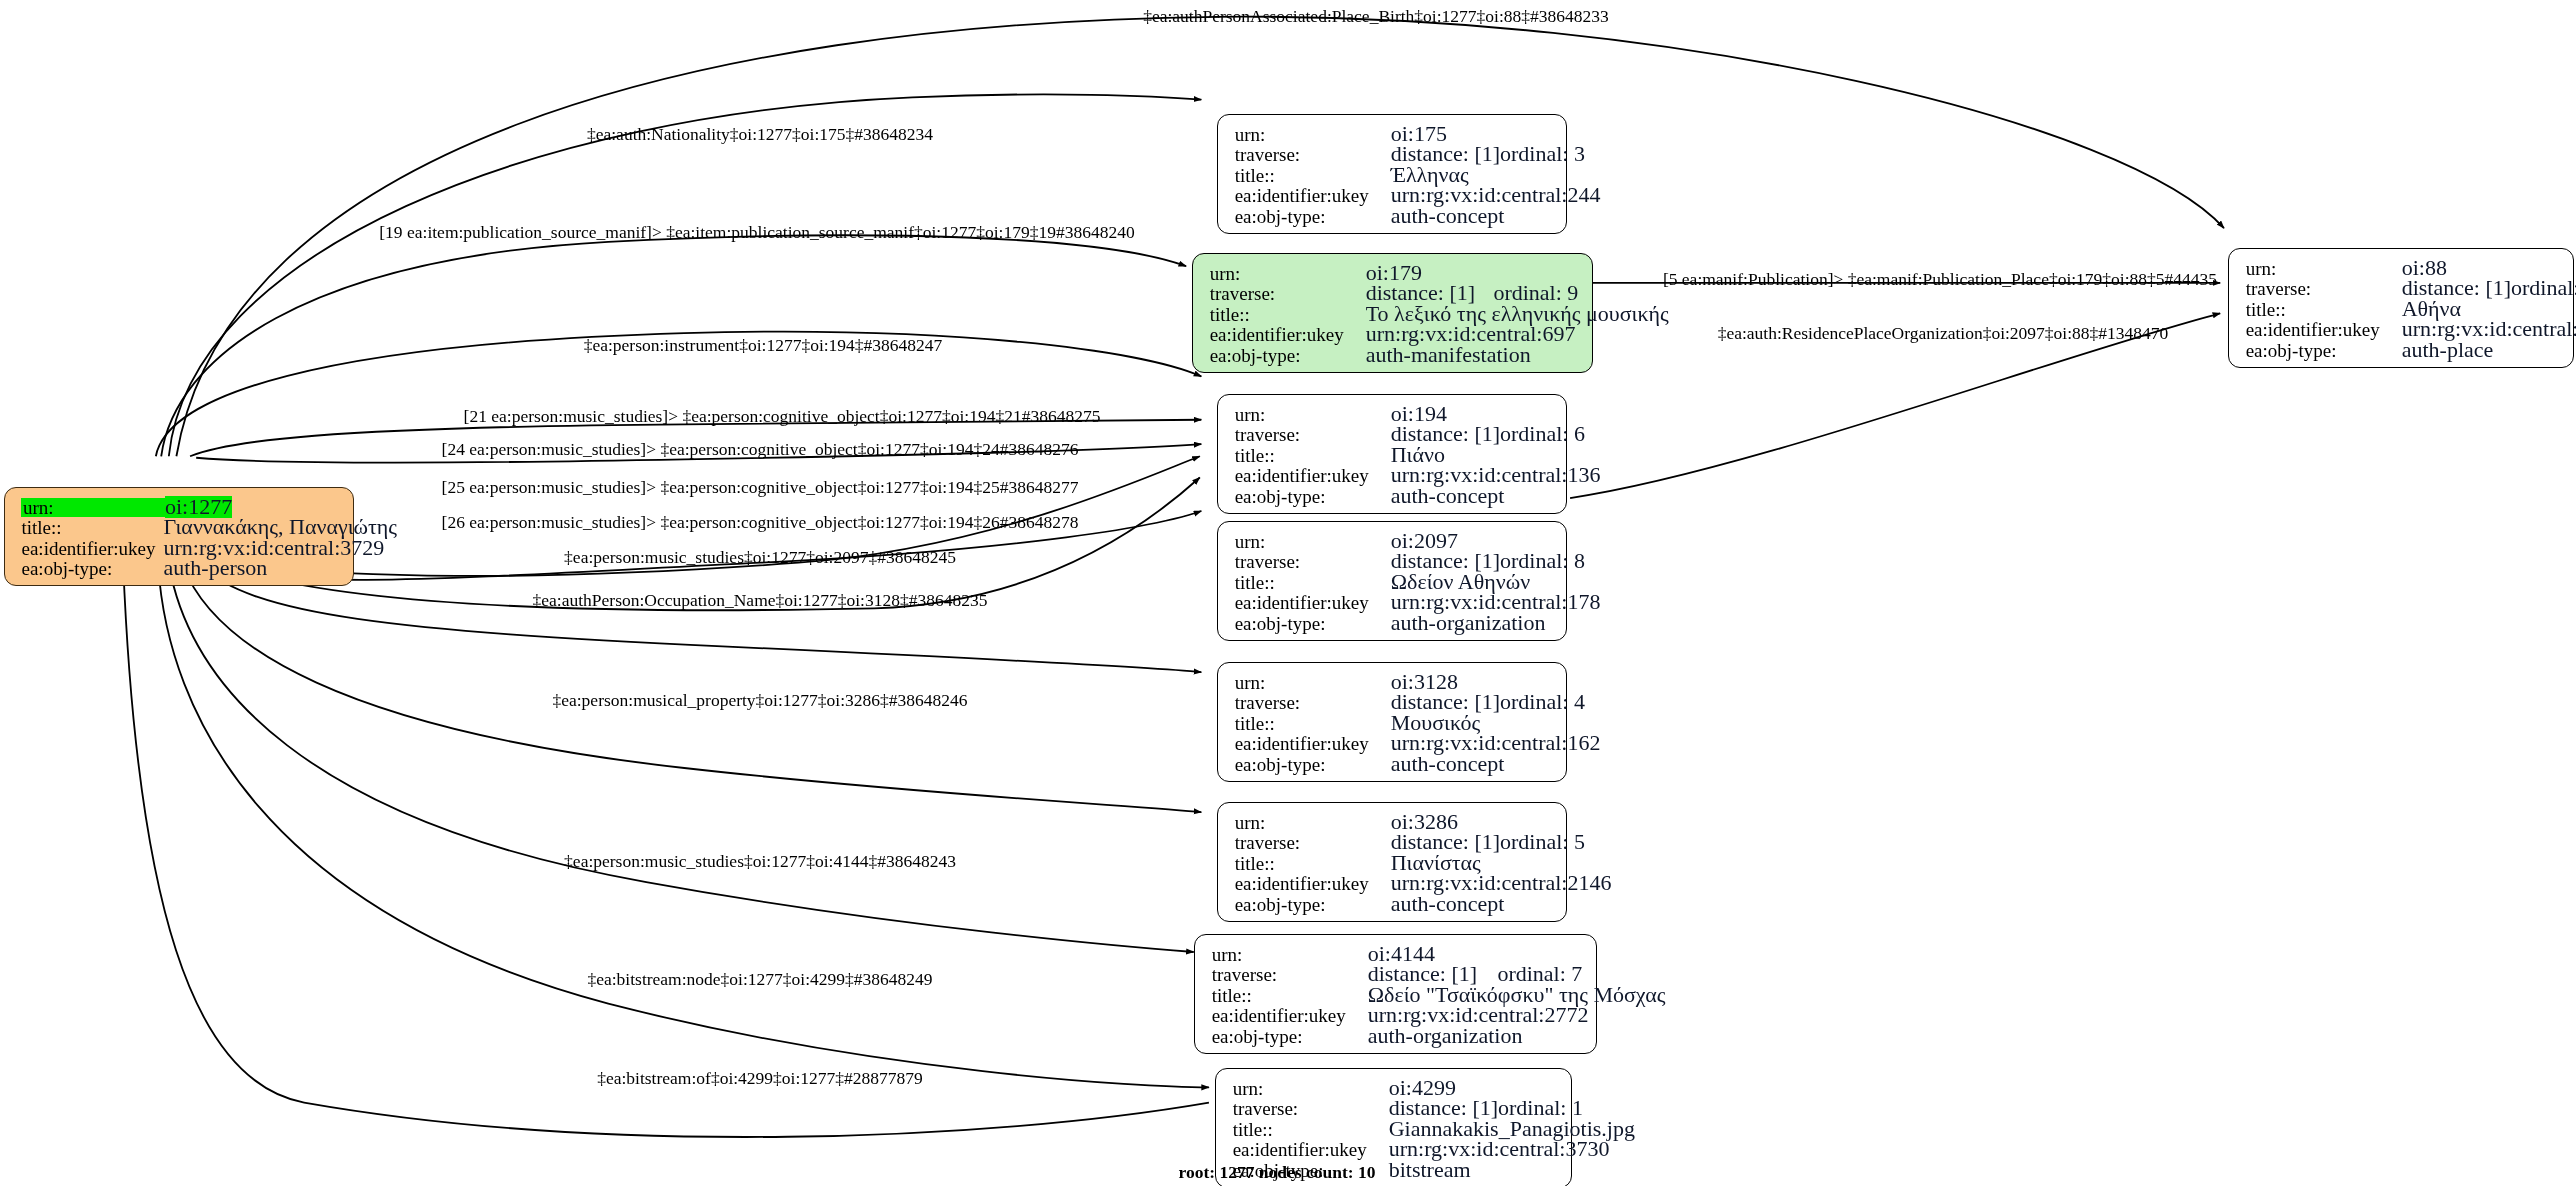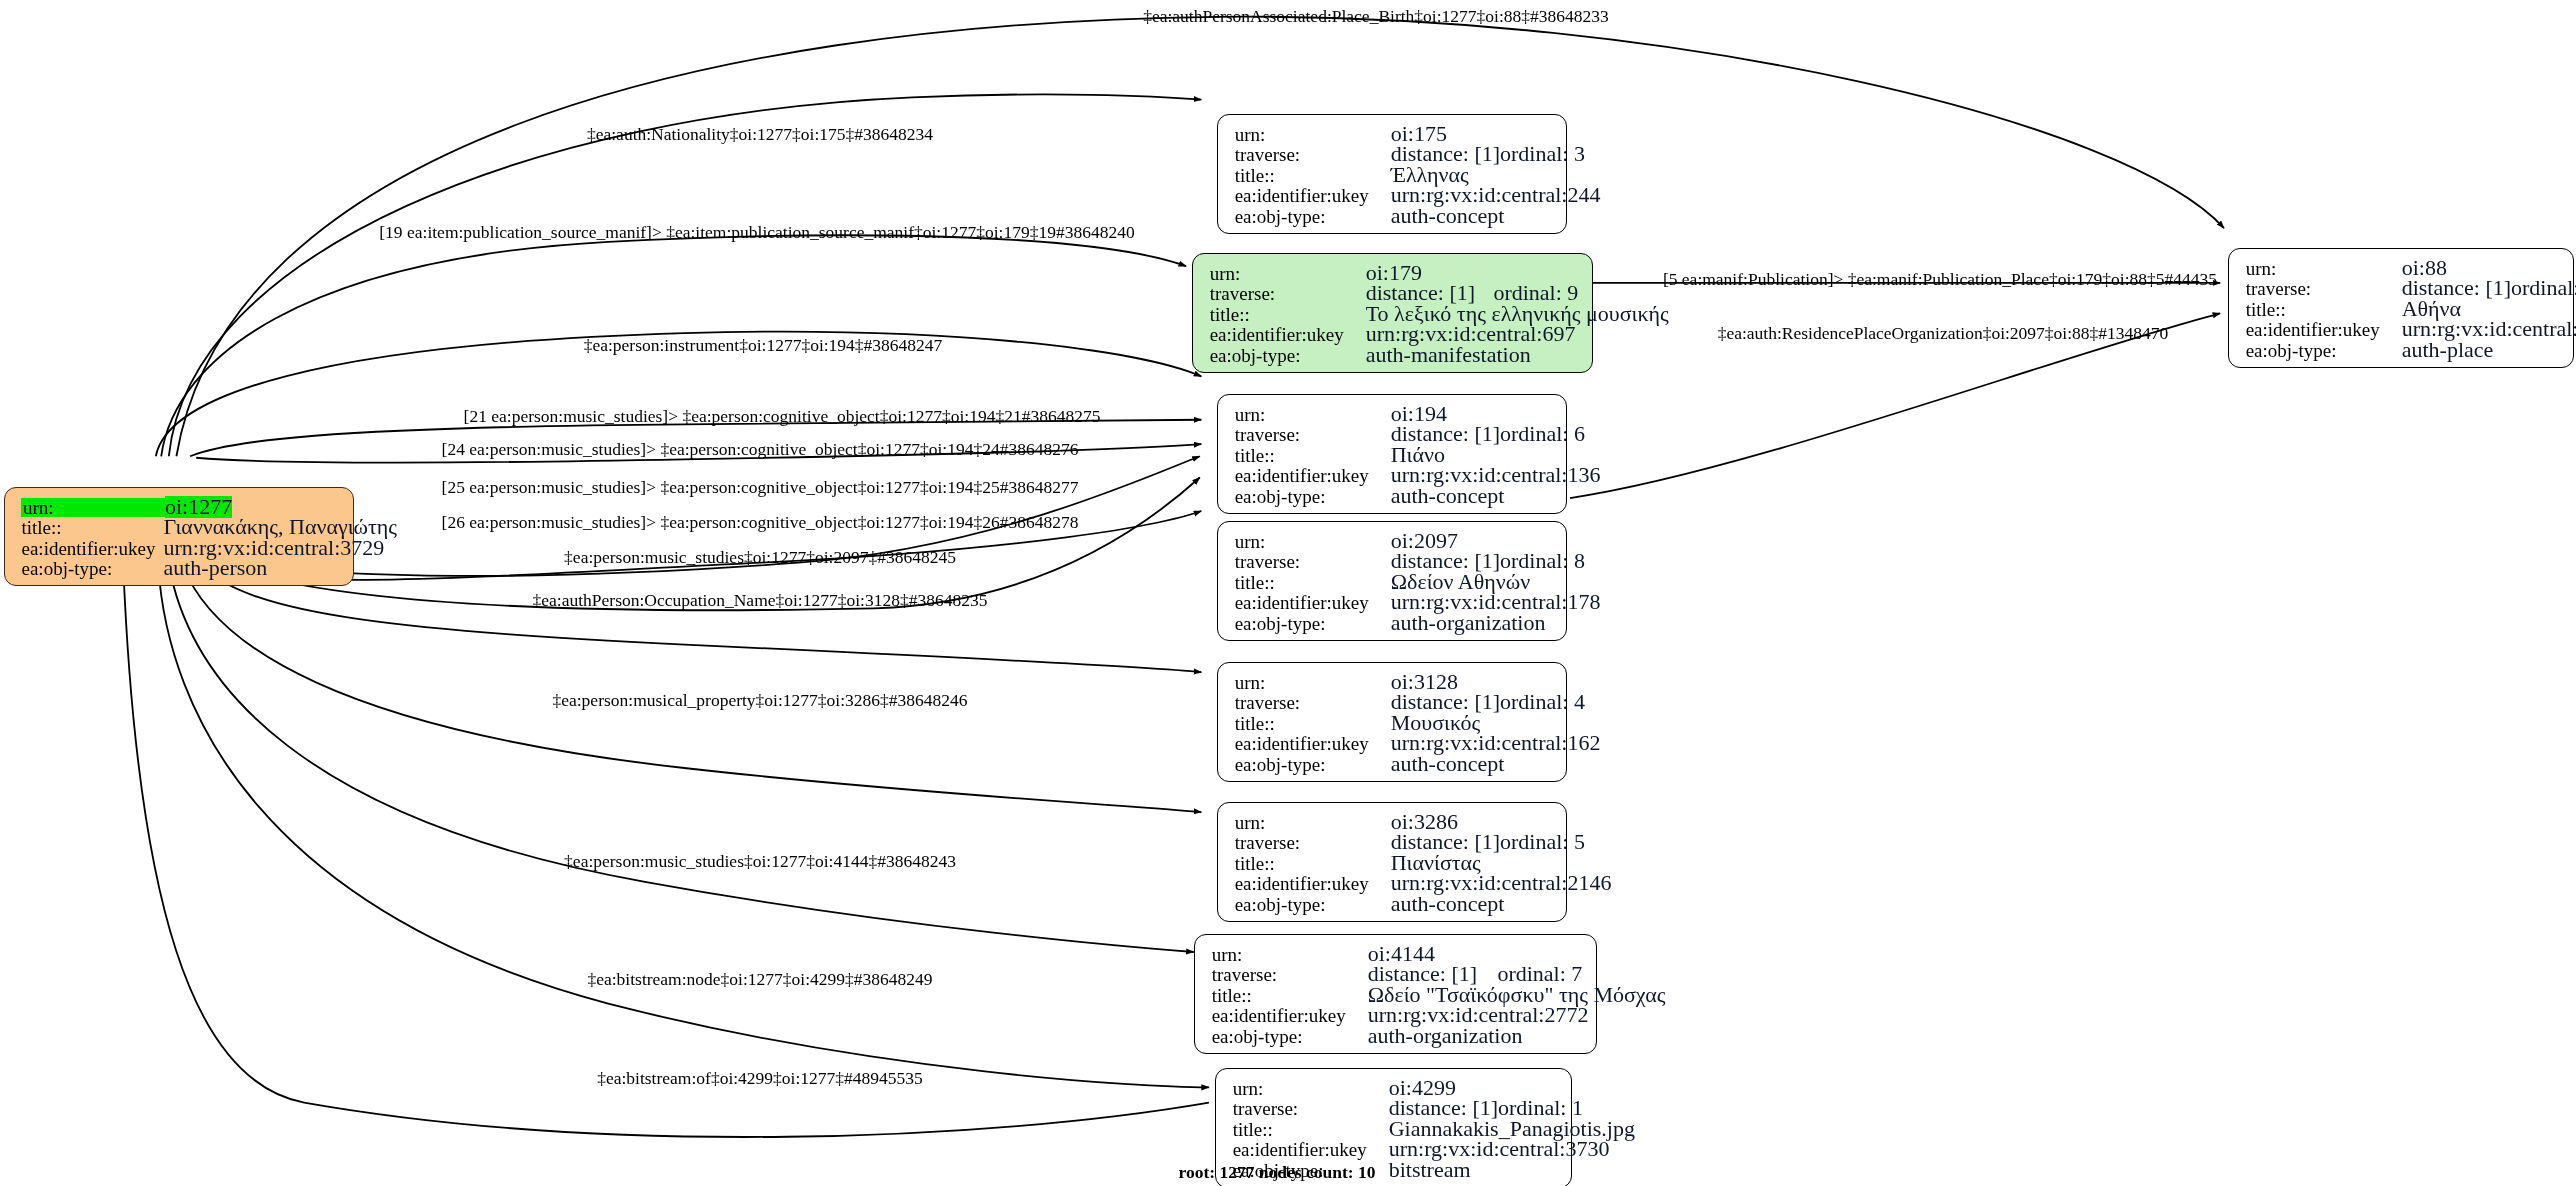--- a/index.html
+++ b/index.html
@@ -351,18 +351,18 @@
   <div class="edge-label" style="left:763px;top:337px;">‡ea:person:instrument‡oi:1277‡oi:194‡#38648247</div>
   <div class="edge-label" style="left:760px;top:408px;padding-left:44px;">[21 ea:person:music_studies]&gt; ‡ea:person:cognitive_object‡oi:1277‡oi:194‡21#38648275</div>
   <div class="edge-label" style="left:760px;top:441px;">[24 ea:person:music_studies]&gt; ‡ea:person:cognitive_object‡oi:1277‡oi:194‡24#38648276</div>
   <div class="edge-label" style="left:760px;top:479px;">[25 ea:person:music_studies]&gt; ‡ea:person:cognitive_object‡oi:1277‡oi:194‡25#38648277</div>
   <div class="edge-label" style="left:760px;top:514px;">[26 ea:person:music_studies]&gt; ‡ea:person:cognitive_object‡oi:1277‡oi:194‡26#38648278</div>
   <div class="edge-label" style="left:760px;top:549px;">‡ea:person:music_studies‡oi:1277‡oi:2097‡#38648245</div>
   <div class="edge-label" style="left:760px;top:592px;">‡ea:authPerson:Occupation_Name‡oi:1277‡oi:3128‡#38648235</div>
   <div class="edge-label" style="left:760px;top:692px;">‡ea:person:musical_property‡oi:1277‡oi:3286‡#38648246</div>
   <div class="edge-label" style="left:760px;top:853px;">‡ea:person:music_studies‡oi:1277‡oi:4144‡#38648243</div>
   <div class="edge-label" style="left:760px;top:971px;">‡ea:bitstream:node‡oi:1277‡oi:4299‡#38648249</div>
-  <div class="edge-label" style="left:760px;top:1070px;">‡ea:bitstream:of‡oi:4299‡oi:1277‡#48945535</div>
+  <div class="edge-label" style="left:760px;top:1070px;">‡ea:bitstream:of‡oi:4299‡oi:1277‡#28877879</div>
 
   <div class="footer" style="left:1277px;top:1162px;font-weight:bold;">root: 1277 nodes count: 10</div>
 
 </div>
 
 
 </body></html>

